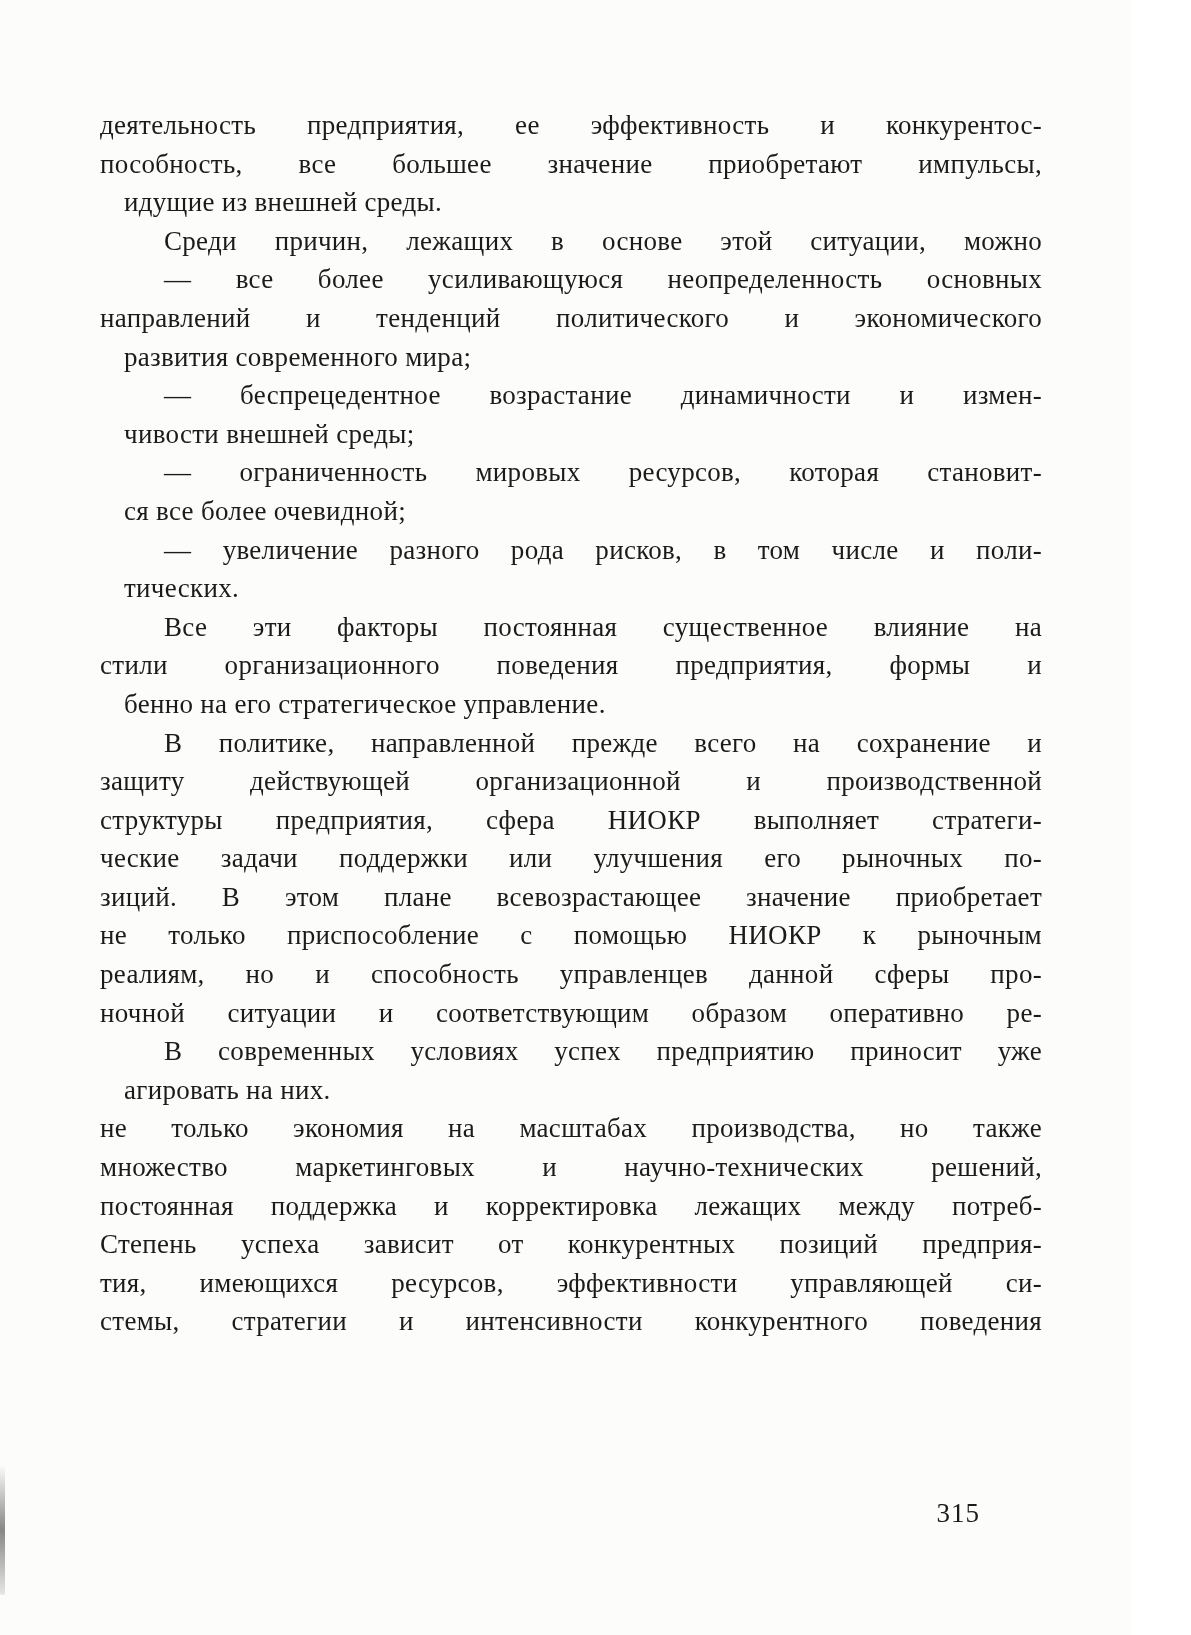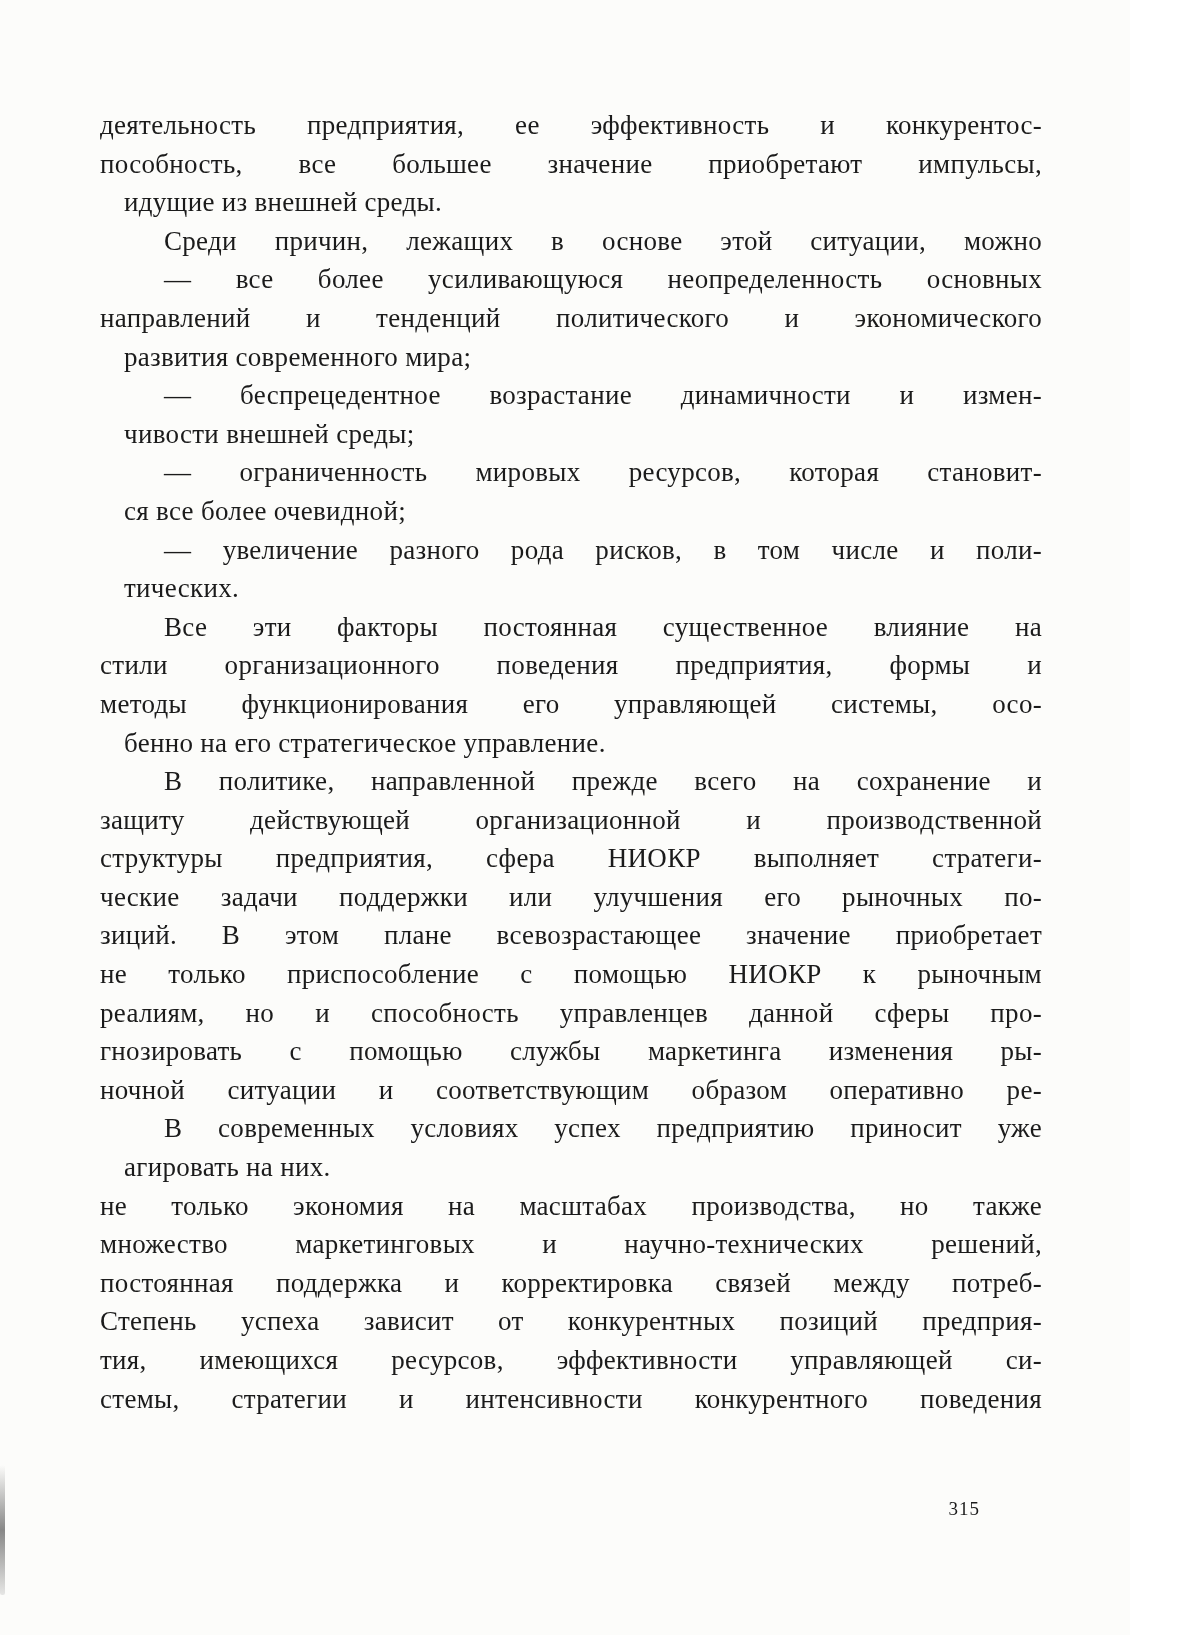--- a/index.html
+++ b/index.html
@@ -34,21 +34,21 @@
     text-align-last: left;
     margin-left: 24px;
   }
   .line.indent {
     text-indent: 64px;
   }
   .page-number {
     position: absolute;
     top: 1498px;
     right: 150px;
-    font-size: 19px;
+    font-size: 27px;
     letter-spacing: 1px;
     color: #1b1b1b;
     margin-left: 20px;
   }
   .scan-artifact {
     position: absolute;
     left: 0;
     bottom: 40px;
     width: 5px;
     height: 130px;
@@ -69,35 +69,33 @@
       <div class="line">направлений и тенденций политического и экономического</div>
       <div class="line last">развития современного мира;</div>
       <div class="line indent">— беспрецедентное возрастание динамичности и измен-</div>
       <div class="line last">чивости внешней среды;</div>
       <div class="line indent">— ограниченность мировых ресурсов, которая становит-</div>
       <div class="line last">ся все более очевидной;</div>
       <div class="line indent">— увеличение разного рода рисков, в том числе и поли-</div>
       <div class="line last">тических.</div>
       <div class="line indent">Все эти факторы постоянная существенное влияние на</div>
       <div class="line">стили организационного поведения предприятия, формы и</div>
-      <div class="line">методы функционирования его управляющей системы, осо-</div>
       <div class="line last">бенно на его стратегическое управление.</div>
       <div class="line indent">В политике, направленной прежде всего на сохранение и</div>
       <div class="line">защиту действующей организационной и производственной</div>
       <div class="line">структуры предприятия, сфера НИОКР выполняет стратеги-</div>
       <div class="line">ческие задачи поддержки или улучшения его рыночных по-</div>
       <div class="line">зиций. В этом плане всевозрастающее значение приобретает</div>
       <div class="line">не только приспособление с помощью НИОКР к рыночным</div>
       <div class="line">реалиям, но и способность управленцев данной сферы про-</div>
-      <div class="line">гнозировать с помощью службы маркетинга изменения ры-</div>
       <div class="line">ночной ситуации и соответствующим образом оперативно ре-</div>
       <div class="line indent">В современных условиях успех предприятию приносит уже</div>
       <div class="line last">агировать на них.</div>
       <div class="line">не только экономия на масштабах производства, но также</div>
       <div class="line">множество маркетинговых и научно-технических решений,</div>
-      <div class="line">постоянная поддержка и корректировка связей между потреб-</div>
+      <div class="line">постоянная поддержка и корректировка лежащих между потреб-</div>
       <div class="line">Степень успеха зависит от конкурентных позиций предприя-</div>
       <div class="line">тия, имеющихся ресурсов, эффективности управляющей си-</div>
       <div class="line">стемы, стратегии и интенсивности конкурентного поведения</div>
     </div>
   <div class="page-number">315</div>
   <div class="scan-artifact"></div>
 </div>
 
 </body></html>

